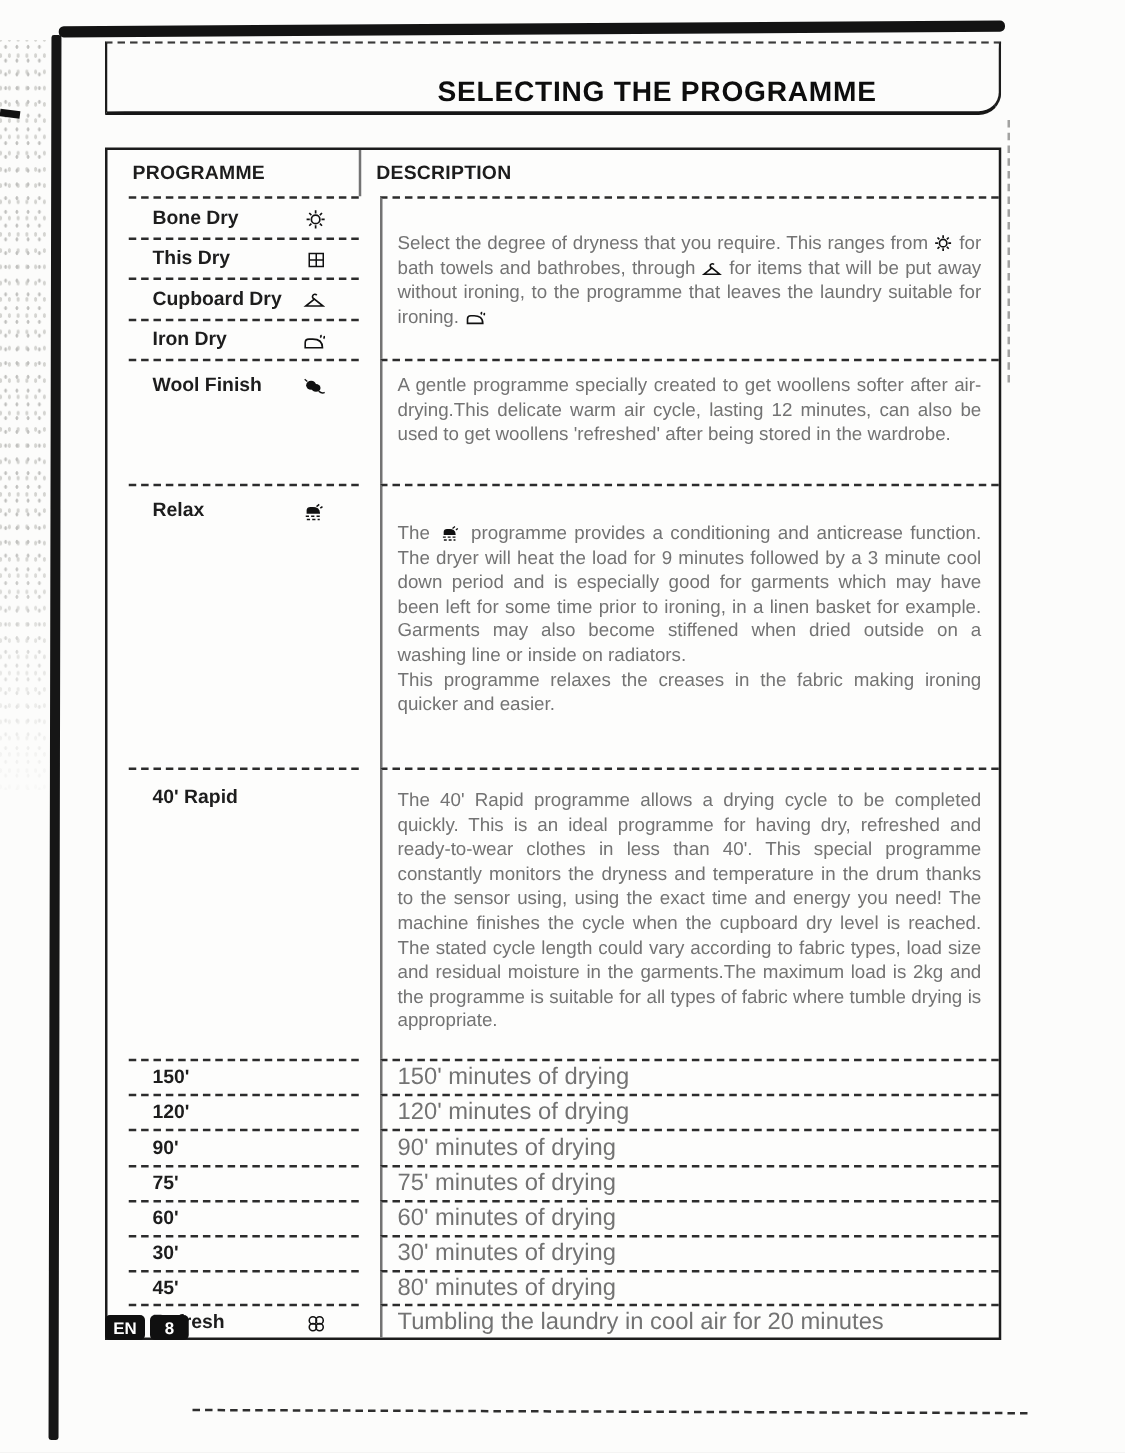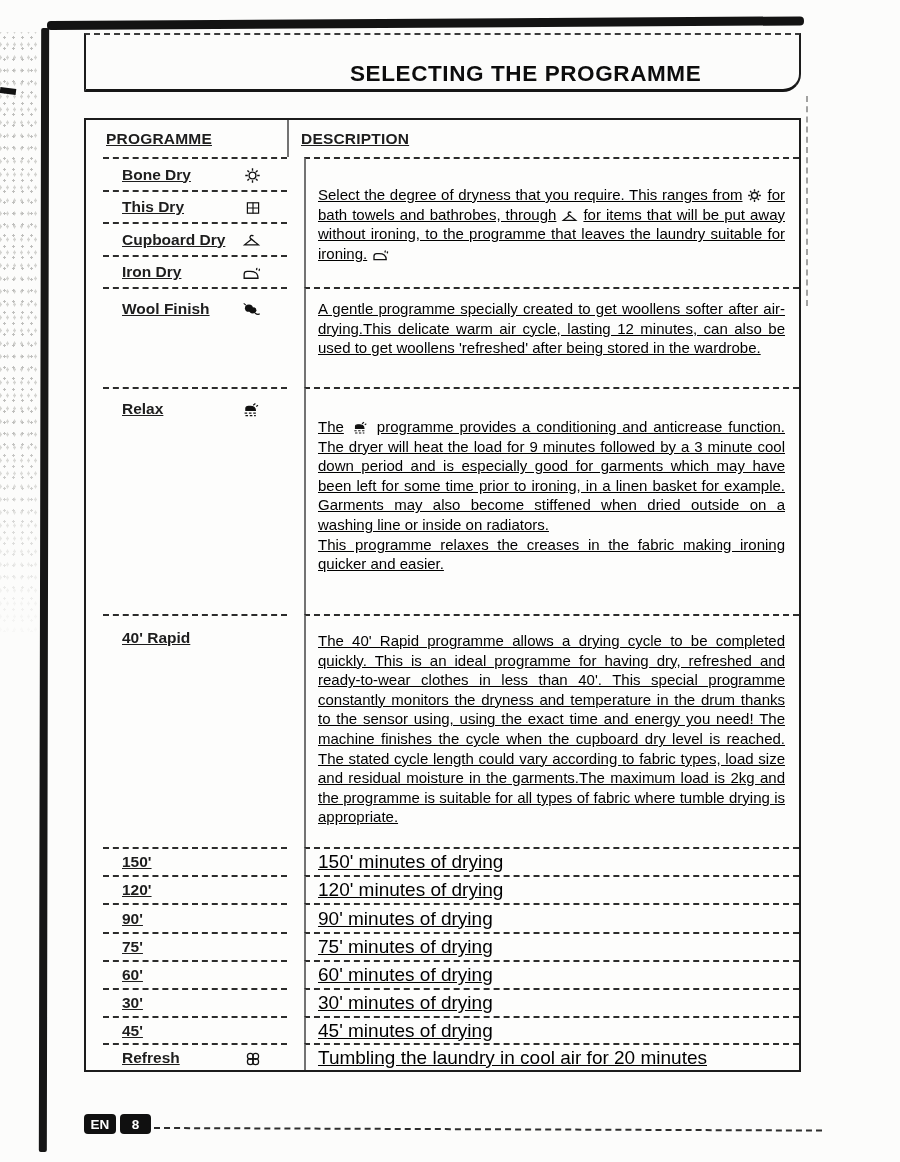--- a/index.html
+++ b/index.html
@@ -58,58 +58,58 @@
 
   
   .tbl {
     position:absolute; left:84px; top:118px; width:717px;
     display:grid;
     grid-template-columns:201px 1fr;
     grid-template-rows:37px 33px 32px 33px 32px 100px 227px 233px 28px 28px 29px 28px 28px 28px 27px 27px;
     border:2px solid #1c1c1c;
     background:#fdfdfc;
   }
-  .cell { min-width:0;text-decoration:underline; }
+  .cell { min-width:0; }
   .bt { border-top:2px dashed #2c2c2c;margin-left:17px; }
   .bl { border-left:2px solid #737373; }
 
   .hcell {
     display:flex; align-items:center; padding-left:20px;
     font-size:15.5px; font-weight:bold; letter-spacing:.2px;
   }
   .hcell.d { padding-left:12px; }
 
   .lbl {
     display:flex; align-items:center; justify-content:space-between;
     padding-left:19px; padding-right:26px;
     font-size:15.5px; font-weight:bold;
   }
   .lbl.top { align-items:flex-start; padding-top:11px; }
   .lbl .prog-name { white-space:nowrap; }
 
   .desc {
     font-size:15px; line-height:19.6px; text-align:justify;
-    padding:10px 14px 8px 12px; color:#000000;
+    padding:10px 14px 8px 12px; color:#737373;
   }
   .desc.vpad-lg { padding-top:26px; }
   .desc.vpad-md { padding-top:28px; }
   .desc.vpad-sm { padding-top:15px; }
   .desc.single {
     display:flex; align-items:center; text-align:left;
     padding-top:0; padding-bottom:0; font-size:19px;
   }
 
   .icon { display:inline-flex; flex:none; }
   .icon svg { display:block; }
   .inline-icon { display:inline-block; vertical-align:-3px; margin:0 5px; }
   .lbl .icon { margin-top:2px; }
 
   
   .badge {
-    position:absolute; top:1114px; height:20px;
+    position:absolute; top:1052px; height:20px;
     background:#101010; color:#fff; border-radius:4px;
     font-size:13.5px; font-weight:bold;
     display:flex; align-items:center; justify-content:center;
   }
   .badge.en { left:84px; width:32px; }
   .badge.pg { left:120px; width:31px; }
   .footer-rule {
     position:absolute; left:154px; top:1127px; width:668px; height:0;
     border-top:2px dashed #2e2e2e; transform:rotate(.22deg);
     transform-origin:left center;
@@ -252,21 +252,21 @@
     <div class="cell desc single bt bl" style="grid-row:13;grid-column:2">60' minutes of drying</div>
 
     <div class="cell lbl bt" style="grid-row:14;grid-column:1">
         <span class="prog-name">30'</span>
       </div>
     <div class="cell desc single bt bl" style="grid-row:14;grid-column:2">30' minutes of drying</div>
 
     <div class="cell lbl bt" style="grid-row:15;grid-column:1">
         <span class="prog-name">45'</span>
       </div>
-    <div class="cell desc single bt bl" style="grid-row:15;grid-column:2">45' minutes of drying</div>
+    <div class="cell desc single bt bl" style="grid-row:15;grid-column:2">80' minutes of drying</div>
 
     <div class="cell lbl bt" style="grid-row:16;grid-column:1">
       <span class="prog-name">Refresh</span>
       <span class="icon">
         <svg width="16" height="16" viewBox="0 0 18 18" fill="none" stroke="#111" stroke-width="1.4">
           <circle cx="6" cy="6" r="3.3"></circle>
           <circle cx="12" cy="6" r="3.3"></circle>
           <circle cx="6" cy="12" r="3.3"></circle>
           <circle cx="12" cy="12" r="3.3"></circle>
         </svg>

